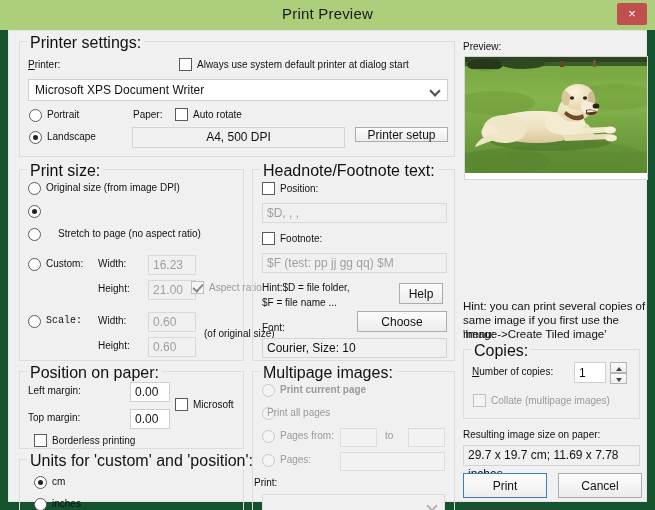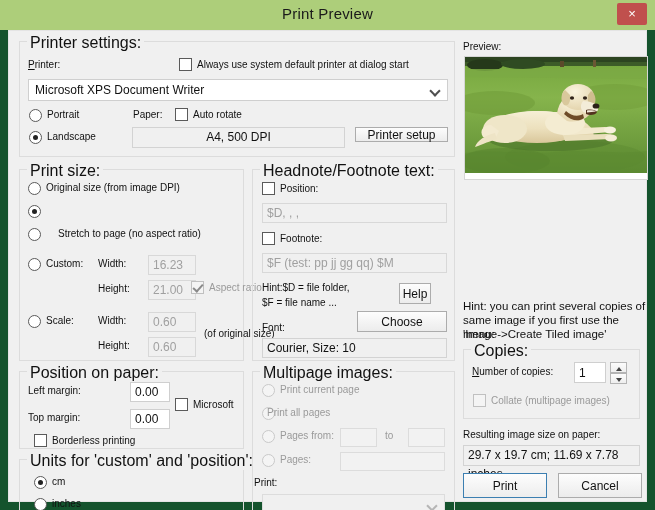--- a/index.html
+++ b/index.html
@@ -301,42 +301,42 @@
       <div class="lbl" style="left:26px; top:88px;">Custom:</div>
       <div class="lbl" style="left:78px; top:88px;">Width:</div>
       <input class="field ro" style="left: 128px; top: 85px; width: 48px; height: 20px;" readonly="" value="16.23">
       <div class="lbl" style="left:78px; top:113px;">Height:</div>
       <input class="field ro" style="left: 128px; top: 110px; width: 48px; height: 20px;" readonly="" value="21.00">
 
       <div class="cb checked dim" style="left:171px; top:111px;"></div>
       <div class="lbl dim" style="left:189px; top:112px;">Aspect ratio</div>
 
       <div class="rb" style="left:8px; top:145px;"></div>
-      <div class="lbl" style="left:26px; top:145px;">Scale:</div>
+      <div class="lbl" style="left:26px; top:145px;font-family:Liberation Mono, monospace;">Scale:</div>
       <div class="lbl" style="left:78px; top:145px;">Width:</div>
       <input class="field ro" style="left: 128px; top: 142px; width: 48px; height: 20px;" readonly="" value="0.60">
       <div class="lbl" style="left:78px; top:170px;">Height:</div>
       <input class="field ro" style="left: 128px; top: 167px; width: 48px; height: 20px;" readonly="" value="0.60">
       <div class="lbl" style="left:184px; top:158px;">(of original size)</div>
     </div>
 
     <div class="group" style="left:243px; top:138px; width:203px; height:192px;">
       <div class="legend">Headnote/Footnote text:</div>
 
       <div class="cb" style="left:9px; top:12px;"></div>
       <div class="lbl" style="left:27px; top:13px;">Position:</div>
       <input class="field ro" style="left: 9px; top: 33px; width: 185px; height: 20px;" readonly="" value="$D, , ,">
 
       <div class="cb" style="left:9px; top:62px;"></div>
       <div class="lbl" style="left:27px; top:63px;">Footnote:</div>
       <input class="field ro" style="left: 9px; top: 83px; width: 185px; height: 20px;" readonly="" value="$F (test: pp jj gg qq) $M">
 
       <div class="lbl" style="left:9px; top:112px;">Hint:$D = file folder,</div>
       <div class="lbl" style="left:9px; top:127px;">$F = file name ...</div>
-      <button class="btn" style="left:146px; top:113px; width:32px; height:21px;">Help</button>
+      <button class="btn" style="left:146px; top:113px; width:44px; height:21px;">Help</button>
 
       <div class="lbl" style="left:9px; top:152px;">Font:</div>
       <button class="btn" style="left:104px; top:141px; width:90px; height:21px;">Choose</button>
       <div class="field flat" style="left:9px; top:168px; width:185px; height:20px; line-height:18px; color:#111;">Courier, Size: 10</div>
     </div>
 
     <div class="group" style="left:10px; top:340px; width:225px; height:78px;">
       <div class="legend">Position on paper:</div>
 
       <div class="lbl" style="left:8px; top:13px;">Left margin:</div>
@@ -359,21 +359,21 @@
       <div class="lbl" style="left:32px; top:16px;">cm</div>
 
       <div class="rb" style="left:14px; top:38px;"></div>
       <div class="lbl" style="left:32px; top:38px;">inches</div>
     </div>
 
     <div class="group" style="left:243px; top:340px; width:203px; height:150px;">
       <div class="legend">Multipage images:</div>
 
       <div class="rb dim" style="left:9px; top:12px;"></div>
-      <div class="lbl dim" style="left:27px; top:12px;">Print current page</div>
+      <div class="lbl dim" style="left:27px; top:12px;font-weight:bold;">Print current page</div>
 
       <div class="rb dim" style="left:9px; top:35px;"></div>
       <div class="lbl dim" style="left:14px; top:35px;text-align:right;">Print all pages</div>
 
       <div class="rb dim" style="left:9px; top:58px;"></div>
       <div class="lbl dim" style="left:27px; top:58px;">Pages from:</div>
       <input class="field blank" style="left: 87px; top: 56px; width: 37px; height: 19px;">
       <div class="lbl dim" style="left:132px; top:58px;">to</div>
       <input class="field blank" style="left: 155px; top: 56px; width: 37px; height: 19px;">
 

